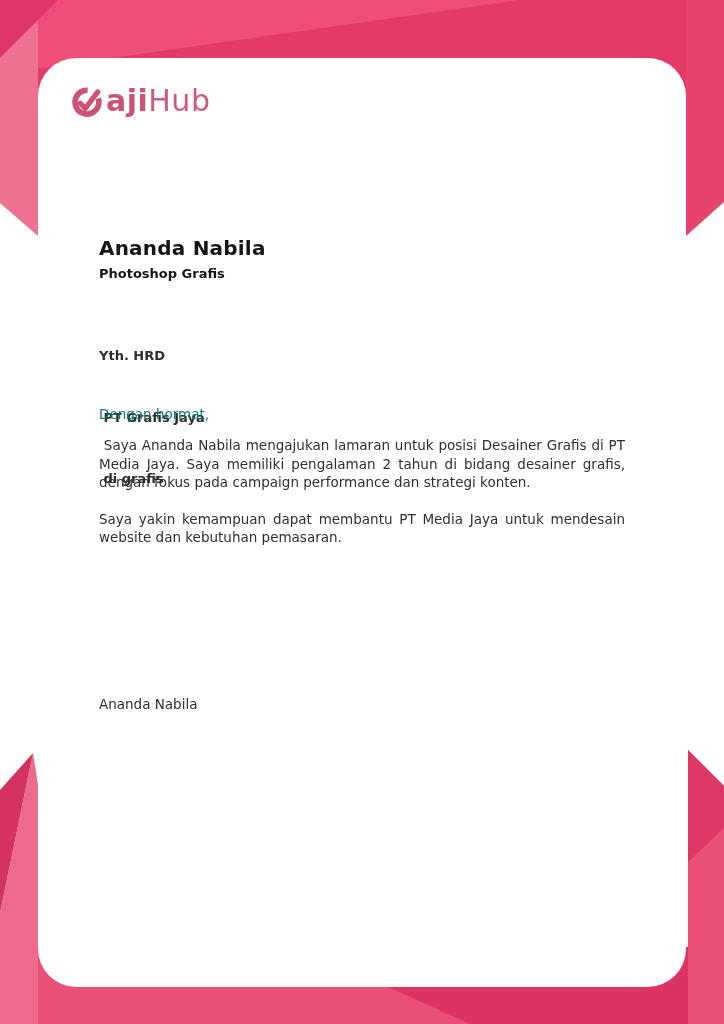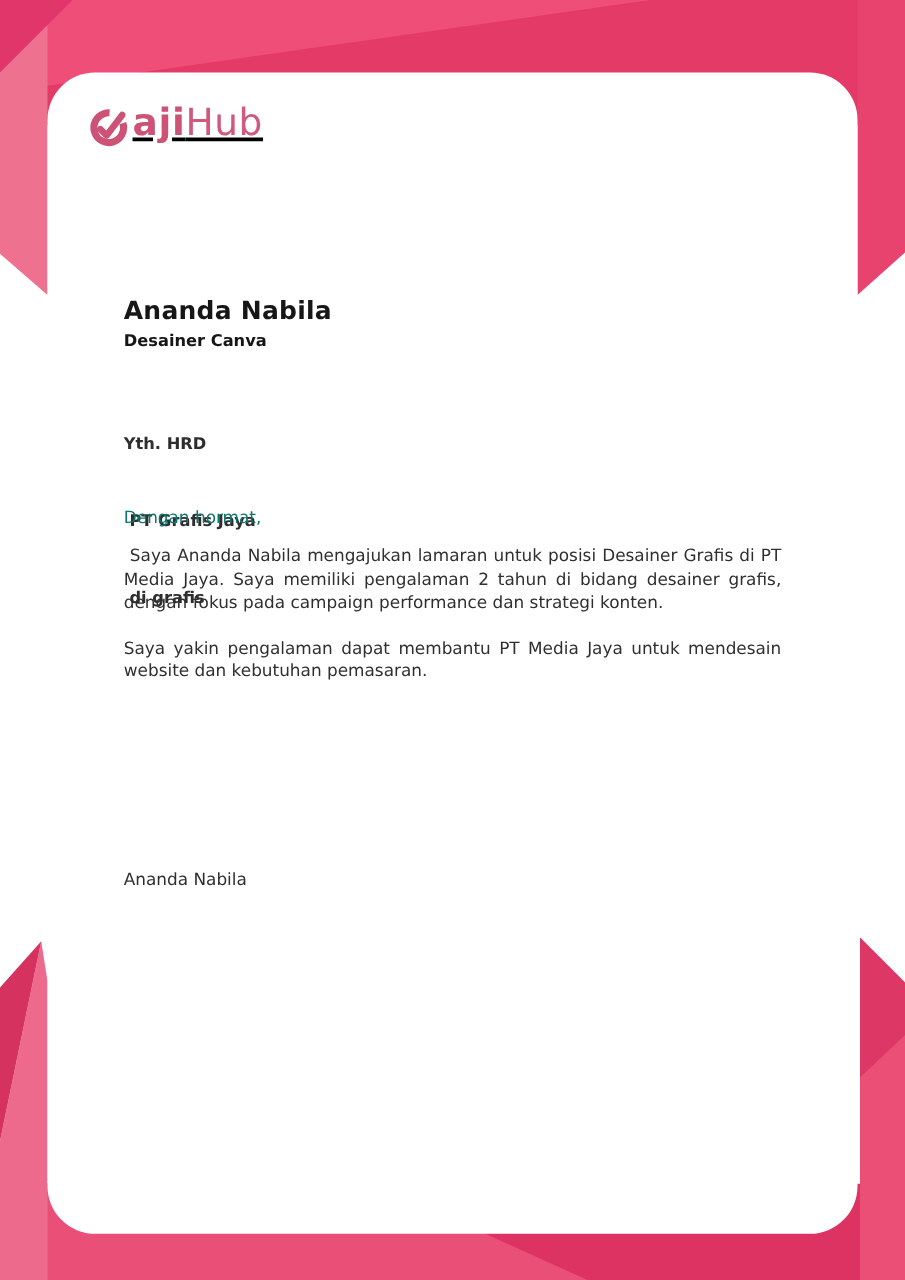--- a/index.html
+++ b/index.html
@@ -14,21 +14,21 @@
   }
   .bg-svg { position: absolute; left: 0; top: 0; width: 724px; height: 1024px; display: block; }
   .card {
     position: absolute;
     left: 38px; top: 58px;
     width: 648px; height: 929px;
     background: #ffffff;
     border-radius: 38px;
   }
   
-  .logo { position: absolute; left: 32px; top: 26px; display: flex; align-items: flex-start; text-decoration: underline; }
+  .logo { position: absolute; left: 32px; top: 26px; display: flex; align-items: center; }
   .logo svg { display: block; }
   .logo-text { font-size: 30px; letter-spacing: 0.5px; line-height: 1; margin-left: 2px; color: #cc5276; }
   .logo-bold { font-weight: 800; }
   .logo-light { font-weight: 400; color: #d05a7d; }
   
   .sender-name {
     position: absolute; left: 61px; top: 178px;
     font-size: 20px; font-weight: 700; color: #161616; letter-spacing: 0.2px;
   }
   .sender-title {
@@ -90,31 +90,31 @@
 
     <div class="logo">
       <svg width="34" height="34" viewBox="0 0 30 30">
         <circle cx="15" cy="16" r="10.5" fill="none" stroke="#cc5276" stroke-width="5" stroke-dasharray="53 13" transform="rotate(-18 15 16)"></circle>
         <polyline points="9,17 13.5,21.5 24.5,7" fill="none" stroke="#cc5276" stroke-width="4.6" stroke-linecap="round" stroke-linejoin="round"></polyline>
       </svg>
       <div class="logo-text"><span class="logo-bold">aji</span><span class="logo-light">Hub</span></div>
     </div>
 
     <div class="sender-name">Ananda Nabila</div>
-    <div class="sender-title">Desainer Canva</div>
+    <div class="sender-title">Photoshop Grafis</div>
 
     <div class="recipient">
       <div>Yth. HRD</div>
       <div> PT Grafis Jaya</div>
       <div> di grafis</div>
     </div>
 
     <div class="salutation">Dengan hormat,</div>
 
     <div class="body-paragraphs">
       <p> Saya Ananda Nabila mengajukan lamaran untuk posisi Desainer Grafis di PT Media Jaya. Saya memiliki pengalaman 2 tahun di bidang desainer grafis, dengan fokus pada campaign performance dan strategi konten.</p>
-      <p>Saya yakin pengalaman dapat membantu PT Media Jaya untuk mendesain website dan kebutuhan pemasaran.</p>
+      <p>Saya yakin kemampuan dapat membantu PT Media Jaya untuk mendesain website dan kebutuhan pemasaran.</p>
     </div>
 
     <div class="signature">Ananda Nabila</div>
 
   </div>
 </div>
 
 </body></html>

